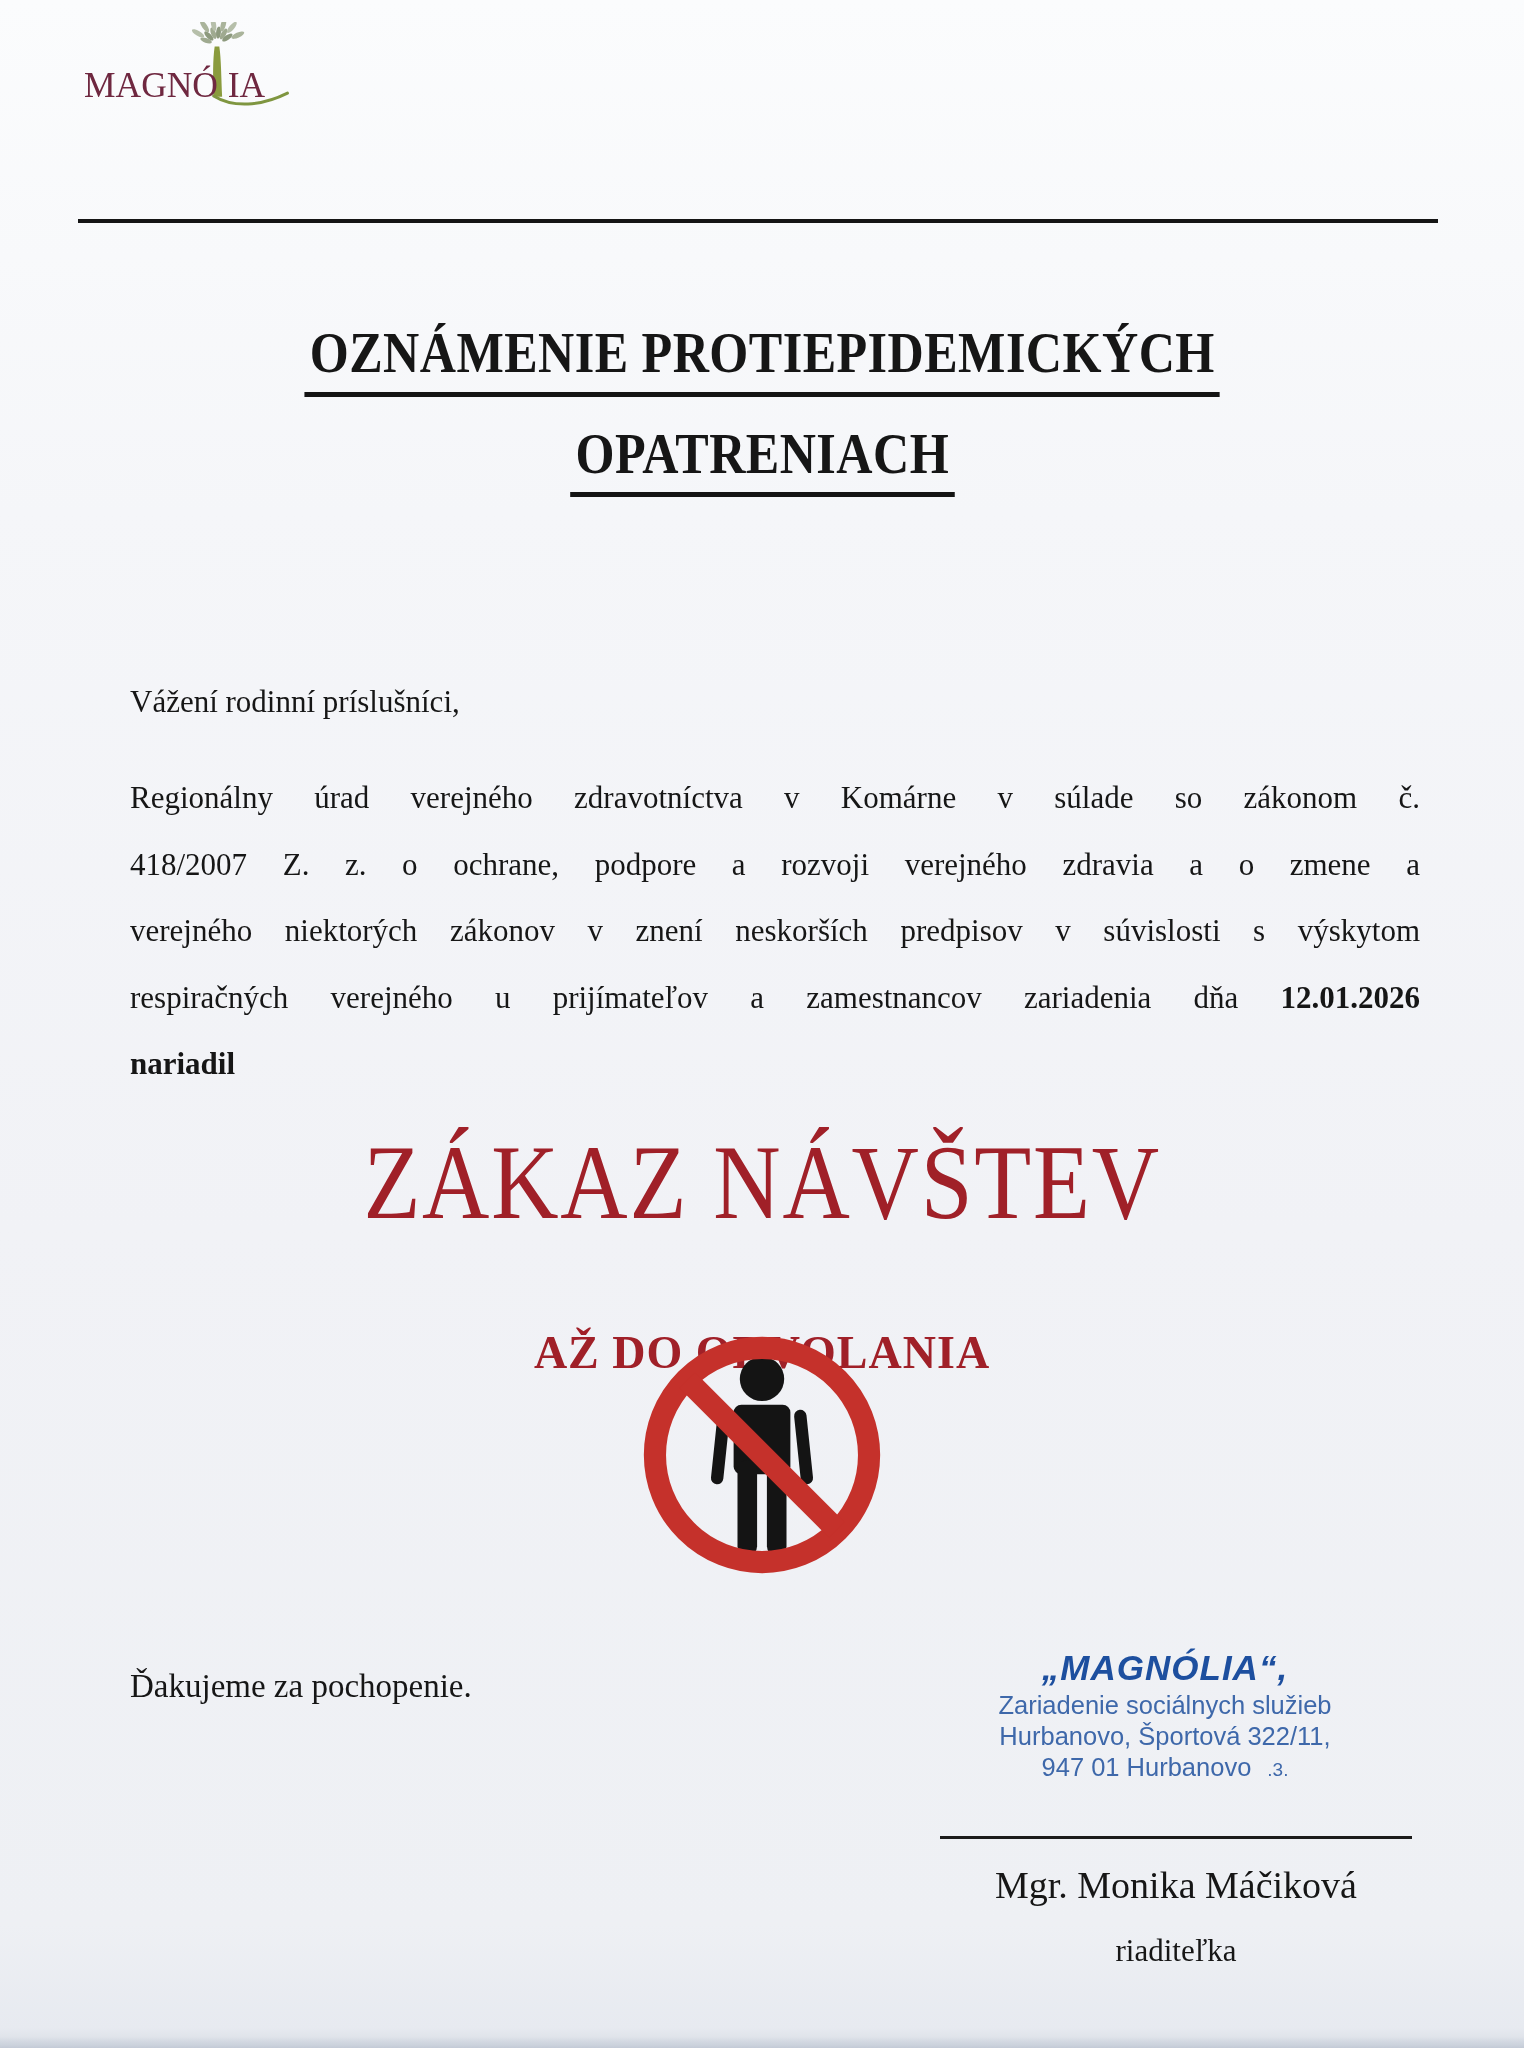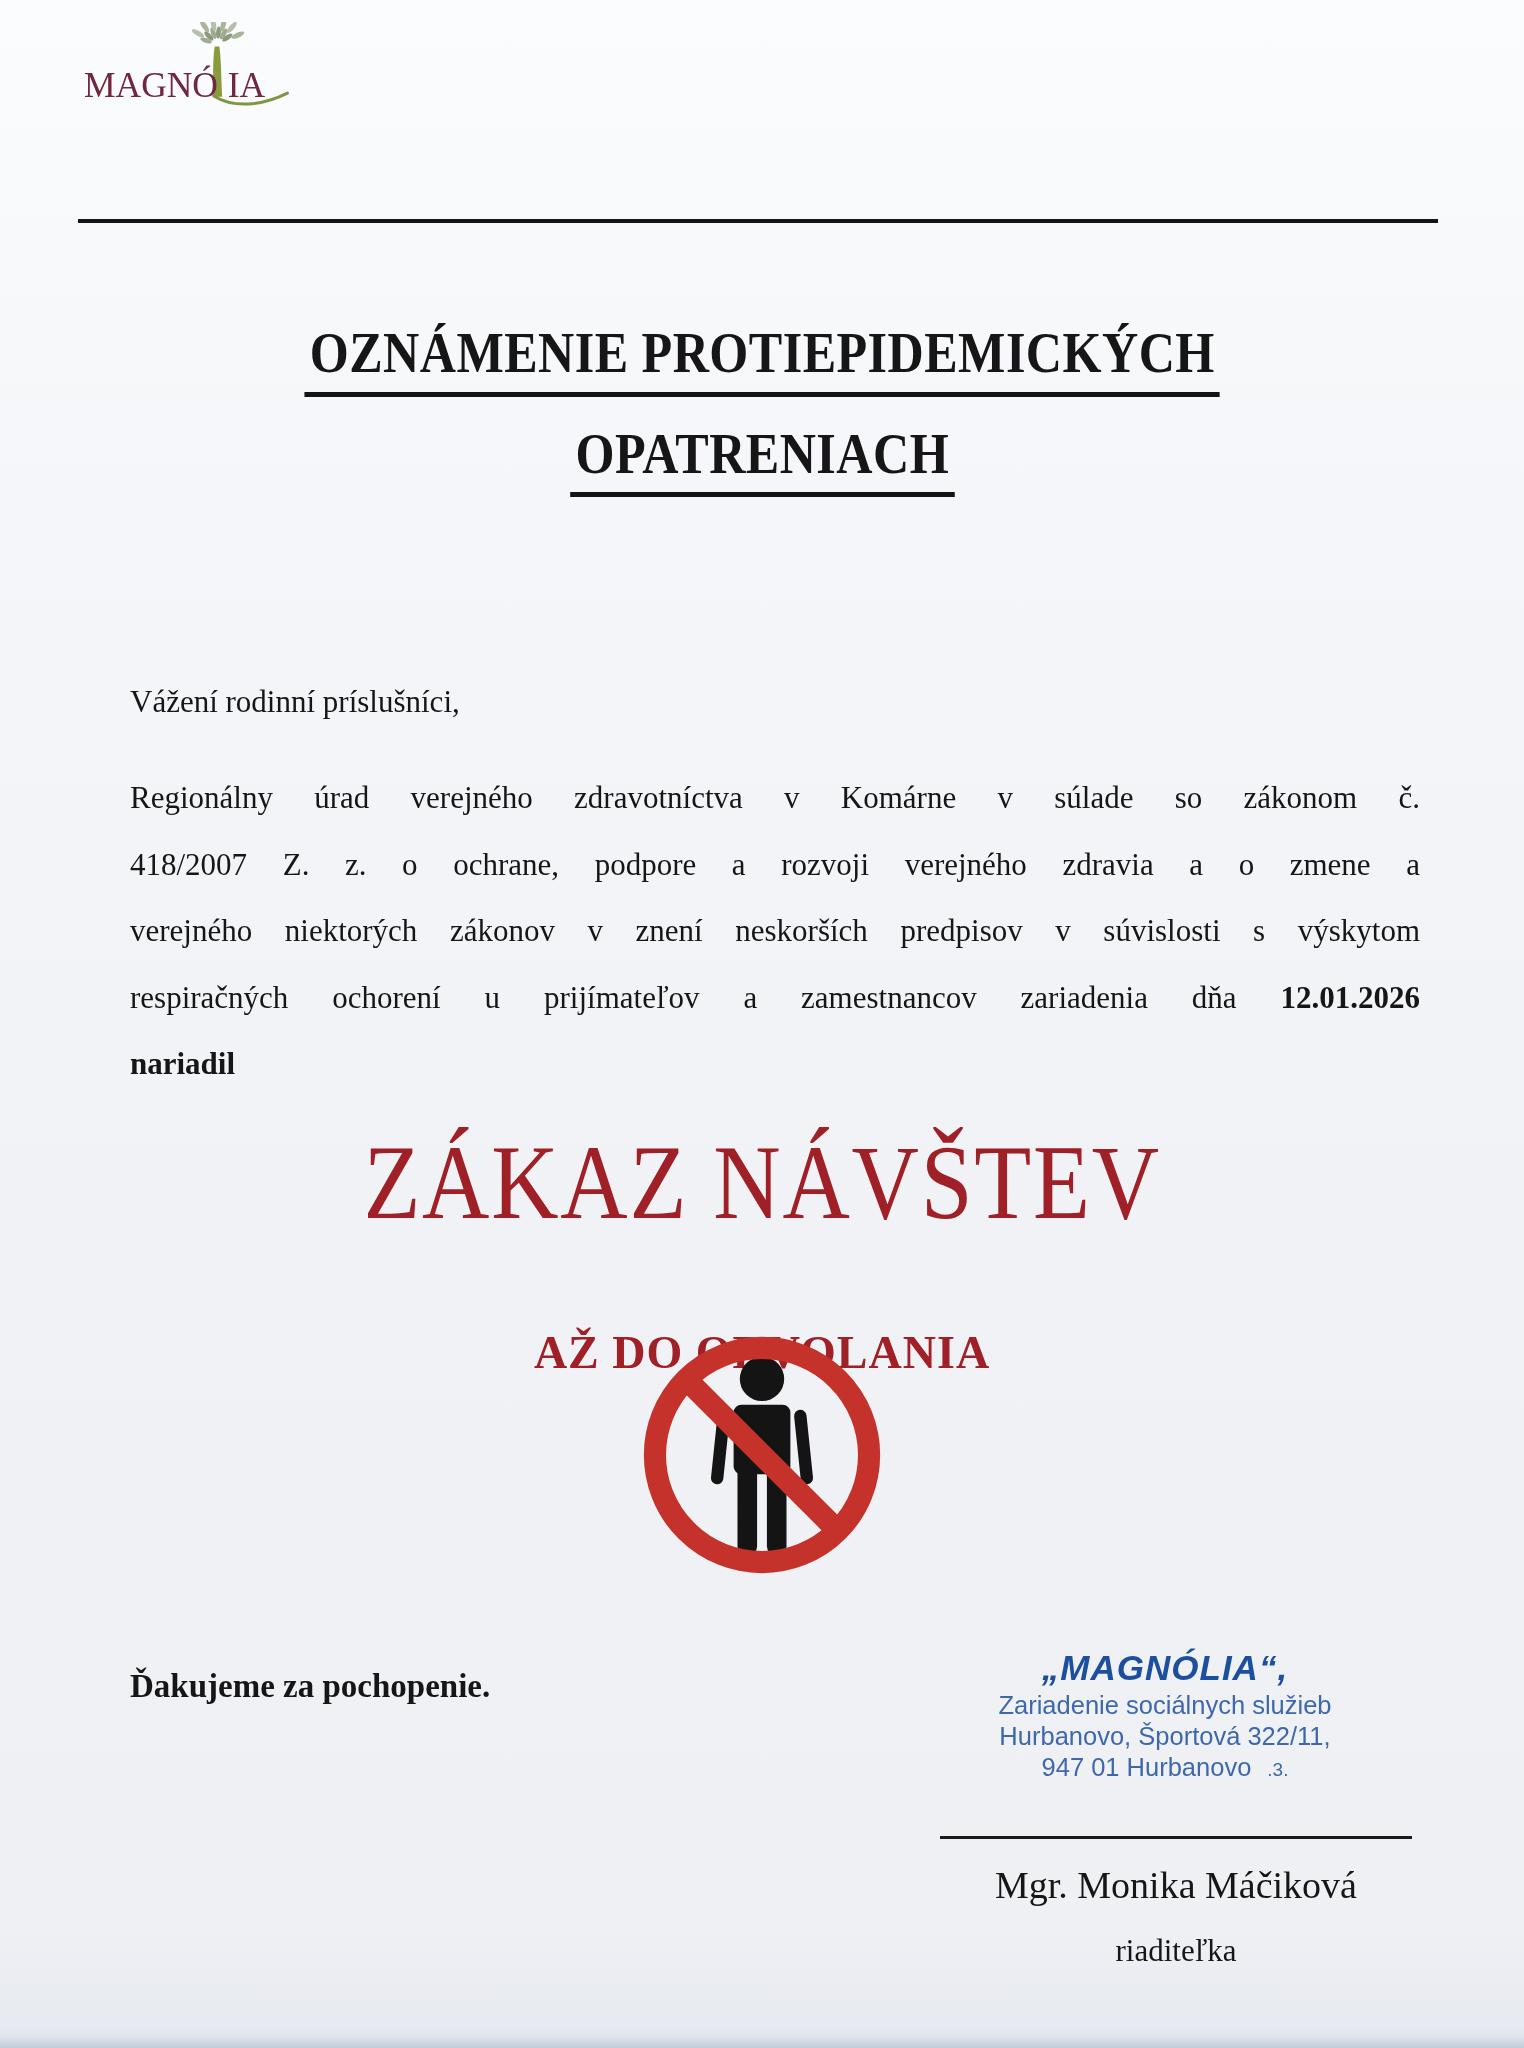--- a/index.html
+++ b/index.html
@@ -40,21 +40,21 @@
     position:absolute;top:1122px;left:0;width:100%;text-align:center;
     color:#a02028;font-size:106px;line-height:1.15;letter-spacing:2px;
   }
   .ban-headline .scale{display:inline-block;transform:scaleX(.88);transform-origin:center;}
   .ban-subline{
     position:absolute;top:1326px;left:0;width:100%;text-align:center;
     color:#a02028;font-weight:bold;font-size:46px;letter-spacing:1px;
   }
   .no-sign{position:absolute;top:1326px;left:50%;margin-left:-129px;width:258px;height:258px;}
   
-  .thanks{position:absolute;top:1668px;left:130px;font-size:33px;font-weight:bold;}
+  .thanks{position:absolute;top:1668px;left:130px;font-size:33px;}
   .stamp{
     position:absolute;top:1646px;left:905px;width:520px;text-align:center;
     font-family:"Liberation Sans",sans-serif;
   }
   .stamp-line1{
     color:#1d4f9f;font-weight:bold;font-style:italic;
     font-size:35px;letter-spacing:1px;line-height:44px;
   }
   .stamp-line{color:#3e68aa;font-size:25.5px;line-height:31px;}
   .stamp-mark{font-size:19px;margin-left:16px;color:#3e68aa;}
@@ -103,21 +103,21 @@
       <span class="title-text">OPATRENIACH</span>
     </div>
   </div>
 
   <div class="salutation">Vážení rodinní príslušníci,</div>
 
   <div class="paragraph">
     <div class="jline">Regionálny úrad verejného zdravotníctva v Komárne v súlade so zákonom č.</div>
     <div class="jline">418/2007 Z. z. o ochrane, podpore a rozvoji verejného zdravia a o zmene a</div>
     <div class="jline">verejného niektorých zákonov v znení neskorších predpisov v súvislosti s výskytom</div>
-    <div class="jline"><span>respiračných ochorení u prijímateľov a zamestnancov zariadenia dňa </span><b>12.01.2026</b></div>
+    <div class="jline"><span>respiračných verejného u prijímateľov a zamestnancov zariadenia dňa </span><b>12.01.2026</b></div>
     <div class="jline-last"><b>nariadil</b></div>
   </div>
 
   <div class="ban-headline">
     <span class="scale">ZÁKAZ NÁVŠTEV</span>
   </div>
   <div class="ban-subline">AŽ DO ODVOLANIA</div>
 
   <div class="no-sign">
     <svg viewBox="0 0 100 100" width="258" height="258">

